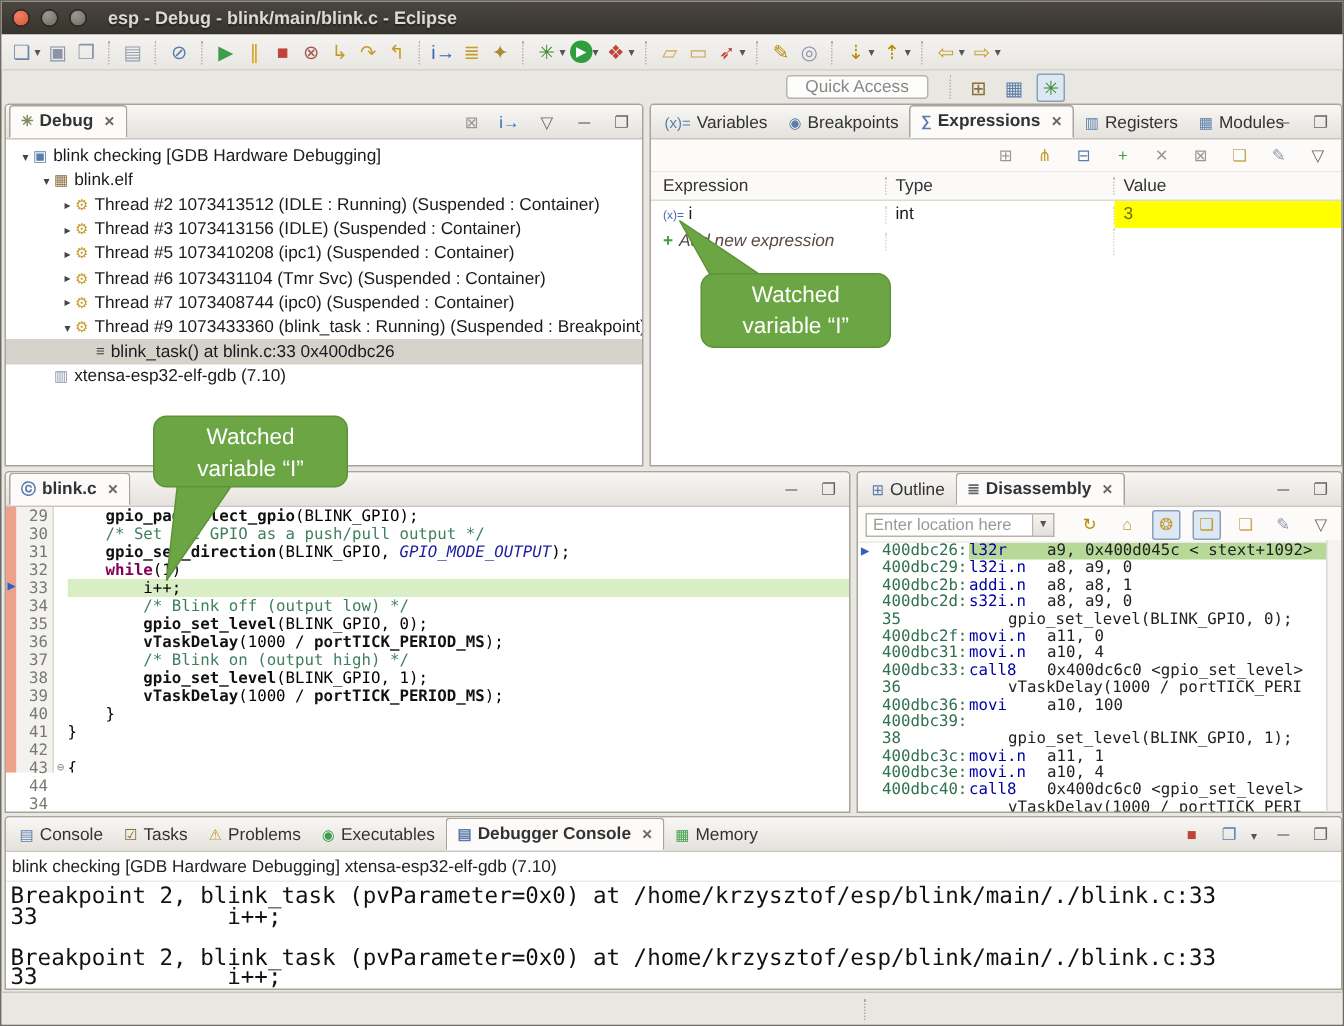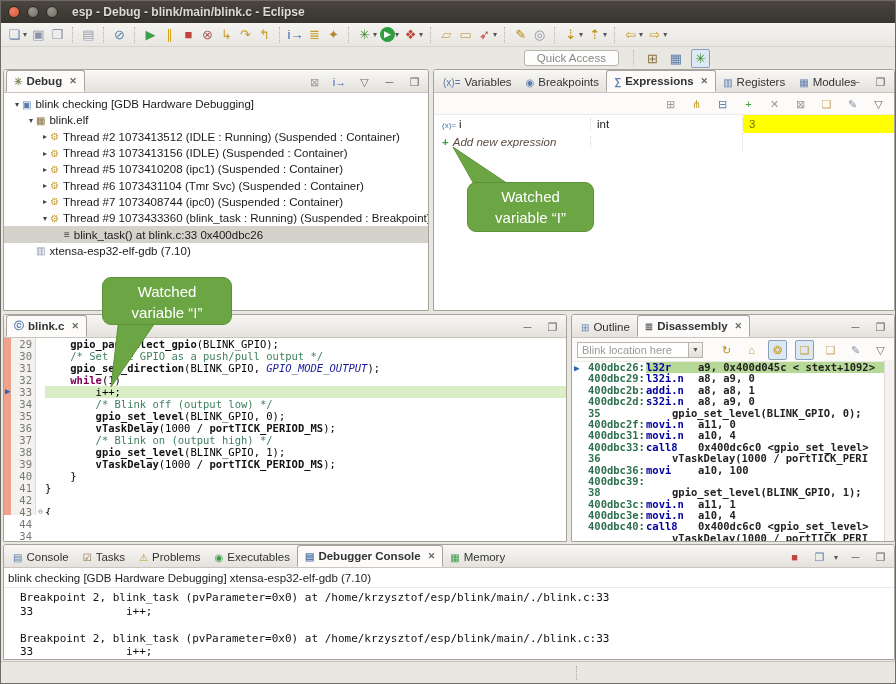--- a/index.html
+++ b/index.html
@@ -61,32 +61,32 @@
   .cm{color:#3f7f5f;}
   .str{color:#2a00ff;}
   .fn{font-weight:bold;color:#111;}
   .mac{color:#1d1da0;font-style:italic;}
   .ipmark{position:absolute;color:#2d62b8;font-size:9px;text-shadow:0 0 1px #9db8dd;}
   
   .dtool{height:23px;background:#fcfbfa;border-bottom:1px solid #eceae6;display:flex;align-items:center;padding:0 5px;gap:6px;}
   .loc{width:112px;height:16px;border:1px solid #b8b4ac;background:#fff;color:#999;font-size:11px;display:flex;align-items:center;padding-left:4px;box-sizing:border-box;}
   .locdd{width:14px;height:16px;border:1px solid #b8b4ac;border-left:none;background:linear-gradient(#f6f5f2,#e3e0da);font-size:7px;color:#555;display:flex;align-items:center;justify-content:center;box-sizing:border-box;}
   .dbody{position:relative;font-family:"DejaVu Sans Mono",monospace;font-size:10.5px;overflow:hidden;height:182px;}
-  .drow{height:11.4px;line-height:11.4px;white-space:pre;display:flex;font-weight:bold;}
+  .drow{height:11.4px;line-height:11.4px;white-space:pre;display:flex;}
   .daddr{color:#2e7050;width:74px;flex:none;padding-left:16px;box-sizing:border-box;}
   .drest{flex:1;}
   .drest.cur{background:#b7d998;}
   .dmn{color:#0000a0;display:inline-block;width:52px;}
   .dops{color:#222;}
   .dsrcnum{color:#2e7050;width:74px;flex:none;padding-left:16px;box-sizing:border-box;}
   .dsrct{color:#222;padding-left:26px;}
   .dscroll{position:absolute;right:0;top:45px;bottom:0;width:9px;background:#f4f3f1;border-left:1px solid #dedad2;}
   
   .chead{font-size:11.5px;color:#222;padding:4px 4px 3px 4px;border-bottom:1px solid #eceae6;}
-  .cbody{font-family:"DejaVu Sans Mono",monospace;font-size:11px;color:#111;padding:3px 0 0 16px;}
+  .cbody{font-family:"DejaVu Sans Mono",monospace;font-size:15px;color:#111;padding:3px 0 0 3px;}
   .conl{height:13.5px;line-height:13.5px;white-space:pre;}
   
   .statusbar{position:absolute;left:0;top:660px;width:896px;height:24px;background:#e9e7e2;border-top:1px solid #c9c5be;}
   .stsep{position:absolute;left:575px;top:4px;height:14px;border-left:1px dotted #b0aca4;}
   
   .callout{position:absolute;background:#6ca644;border:1px solid #5d9338;border-radius:9px;color:#fff;text-align:center;font-size:15px;line-height:21px;z-index:41;padding-top:3px;box-sizing:border-box;}
   .tails{position:absolute;left:0;top:0;width:896px;height:684px;pointer-events:none;z-index:40;}
 </style>
 </head>
 <body>
@@ -259,20 +259,25 @@
         <span class="ticon small" style="color: rgb(154, 154, 148);">⊞</span>
         <span class="ticon small" style="color: rgb(199, 155, 46);">⋔</span>
         <span class="ticon small" style="color: rgb(90, 125, 171);">⊟</span>
         <span class="ticon small" style="color: rgb(63, 158, 63);">+</span>
         <span class="ticon small" style="color: rgb(154, 154, 148);">✕</span>
         <span class="ticon small" style="color: rgb(154, 154, 148);">⊠</span>
         <span class="ticon small" style="color: rgb(202, 167, 90);">❏</span>
         <span class="ticon small" style="color: rgb(138, 147, 168);">✎</span>
         <span class="ticon small" style="color: rgb(102, 102, 102);">▽</span>
       </div>
+    <div class="cols">
+      <span class="c-exp">Expression</span>
+      <span class="c-type">Type</span>
+      <span class="c-val">Value</span>
+    </div>
     <div class="erow">
       <span class="c-exp" style="border-right:1px dotted #dedad2;">
         <span class="exicn">(x)=</span><span>i</span>
       </span>
       <span class="c-type" style="border-right:1px dotted #dedad2;">int</span>
       <span class="c-val vhl">3</span>
     </div>
     <div class="erow">
       <span class="c-exp addrow" style="border-right:1px dotted #dedad2;">
         <span class="plus">+</span><span>Add new expression</span>
@@ -367,21 +372,21 @@
         <span>Disassembly</span>
         <span class="tx">✕</span>
       </span>
       <span class="viewicons" id="disasm-window-icons">
           <span class="ticon small" style="color: rgb(102, 102, 102);">─</span>
           <span class="ticon small" style="color: rgb(102, 102, 102);">❐</span>
         </span>
     </div>
     <div class="dtool">
       <span style="display:flex;">
-        <span class="loc">Blink location here</span>
+        <span class="loc">Enter location here</span>
         <span class="locdd">▼</span>
       </span>
       <span id="disasm-toolbar-icons" style="display:flex;align-items:center;gap:6px;margin-left:8px;">
           <span class="ticon small" style="color: rgb(181, 137, 0);">↻</span>
           <span class="ticon small" style="color: rgb(199, 155, 46);">⌂</span>
           <span class="ticon small pressedbox" style="color: rgb(199, 155, 46);">❂</span>
           <span class="ticon small pressedbox" style="color: rgb(199, 155, 46);">❑</span>
           <span class="ticon small" style="color: rgb(202, 167, 90);">❏</span>
           <span class="ticon small" style="color: rgb(138, 147, 168);">✎</span>
           <span class="ticon small" style="color: rgb(102, 102, 102);">▽</span>

